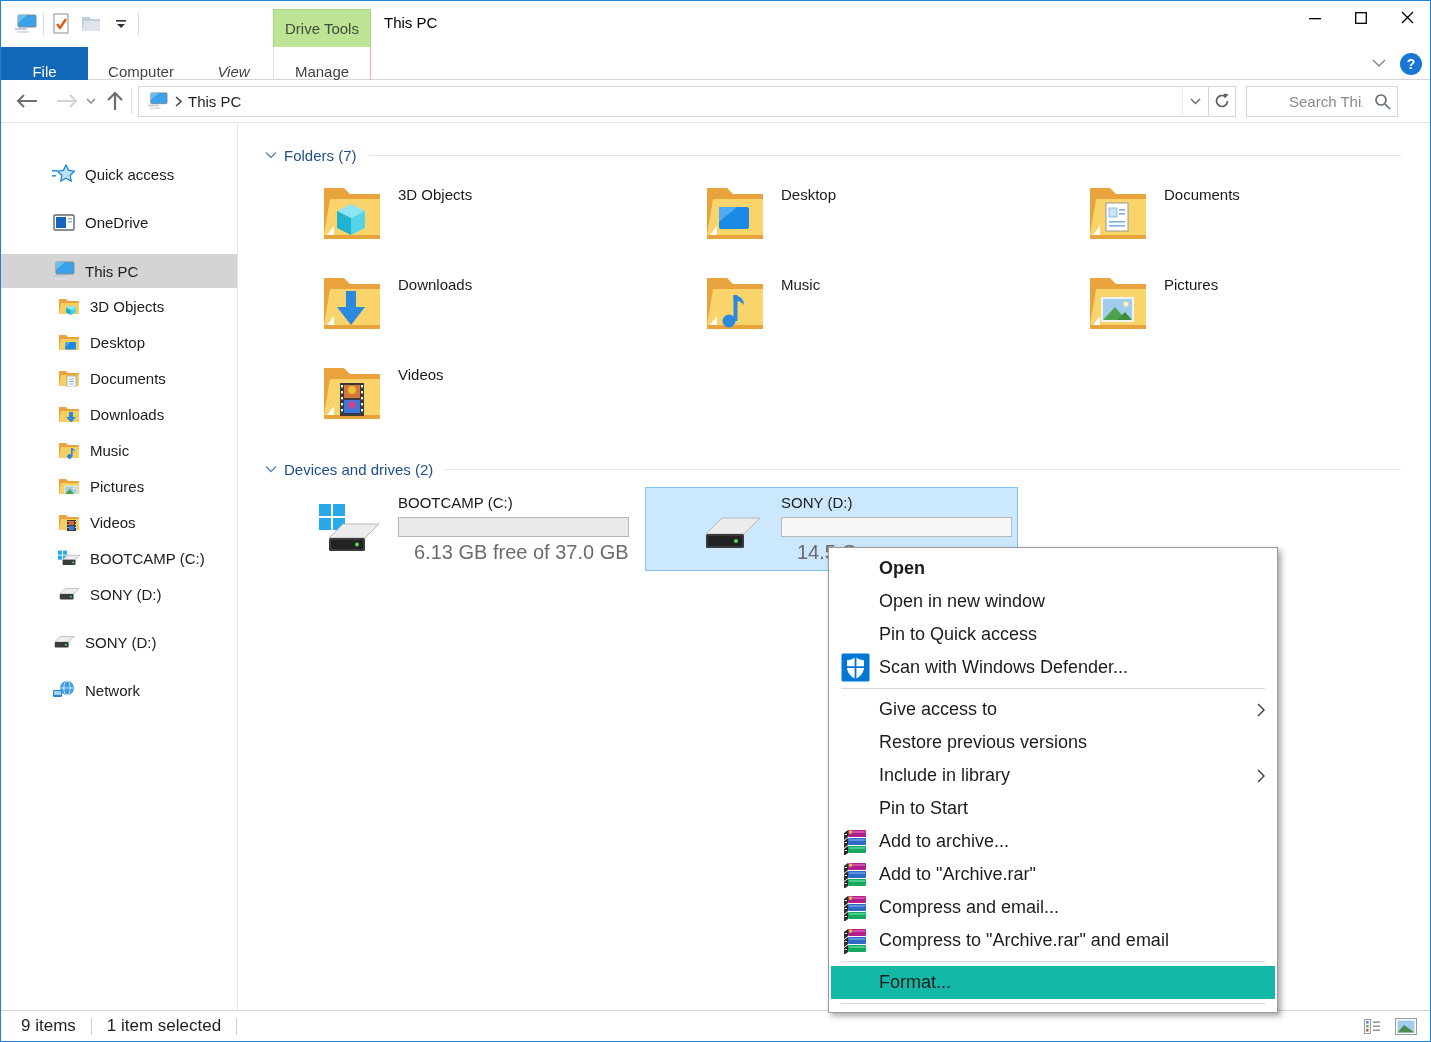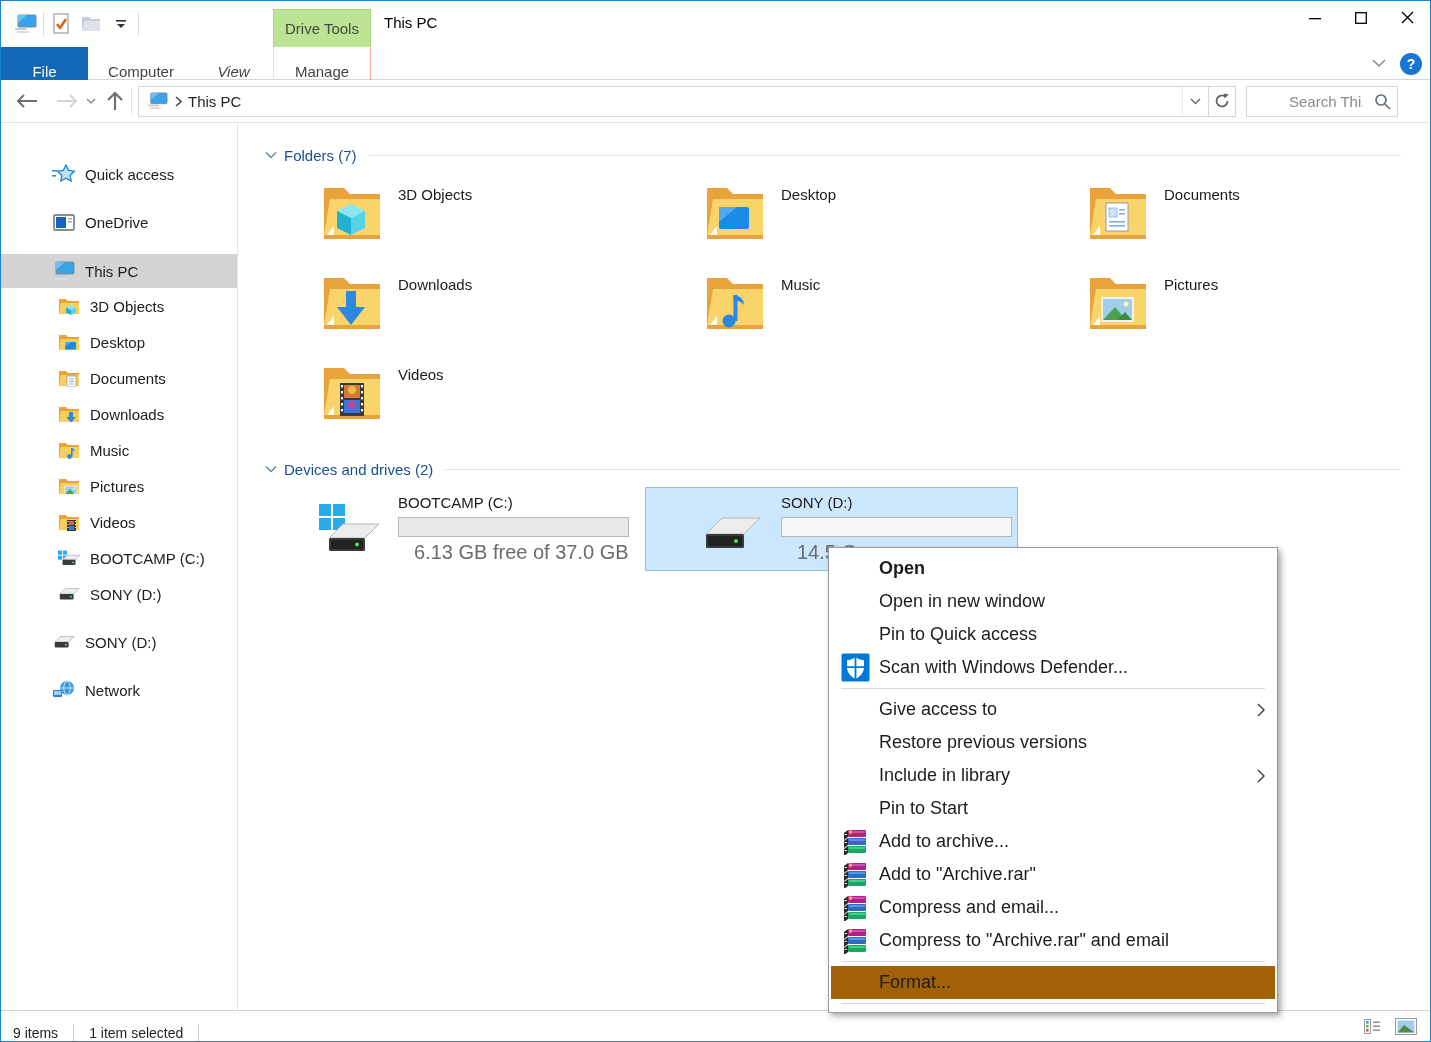--- a/index.html
+++ b/index.html
@@ -81,27 +81,27 @@
   .drive-tile.selected .usage-bar { background:#f7f7f7; }
   .usage-fill { height:100%; background:#2696d8; }
   .drive-tile .dcaption { position:absolute; left:135px; top:53px; font-size:20px; color:#6b6b6b;margin-left:16px; }
 
   
   .context-menu { position:absolute; left:827px; top:546px; width:450px; background:#fff;
        border:1px solid #9b9b9b; box-shadow:3px 3px 6px rgba(0,0,0,0.35); padding:4px 2px; z-index:20; }
   .menu-item { height:33px; display:flex; align-items:center; padding:0 10px 0 6px; font-size:18px; color:#1c1c1c; }
   .menu-item .mi-icon { width:42px; display:flex; align-items:center; justify-content:flex-start; padding-left:4px; flex-shrink:0; }
   .menu-item.bold { font-weight:bold; }
-  .menu-item.highlight { background:#a16207; }
+  .menu-item.highlight { background:#14b8a6; }
   .menu-item .mi-arrow { margin-left:auto; display:flex; align-items:center; }
   .menu-sep { height:1px; background:#d9d9d9; margin:4px 10px; }
 
   
   .statusbar { position:relative; height:31px; border-top:1px solid #d6d6d6; display:flex;
-       align-items:flex-end; font-size:14px; color:#1f1f1f; padding-left:12px; background:#fff; }
+       align-items:center; font-size:17px; color:#1f1f1f; padding-left:20px; background:#fff; }
   .status-sep { width:1px; height:17px; background:#d0d0d0; margin:0 15px; }
   .status-views { position:absolute; right:12px; top:0; height:100%; display:flex; align-items:center; gap:10px; }
   .view-btn { display:flex; align-items:center; justify-content:center; width:24px; height:22px; }
 </style>
 </head>
 <body>
 
 <div class="window">
 
   <div class="titlebar">

